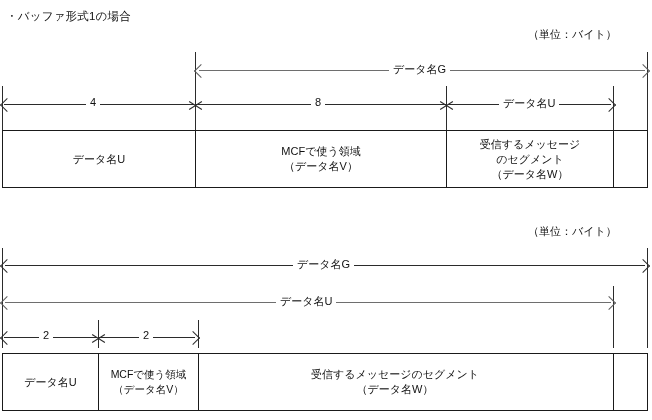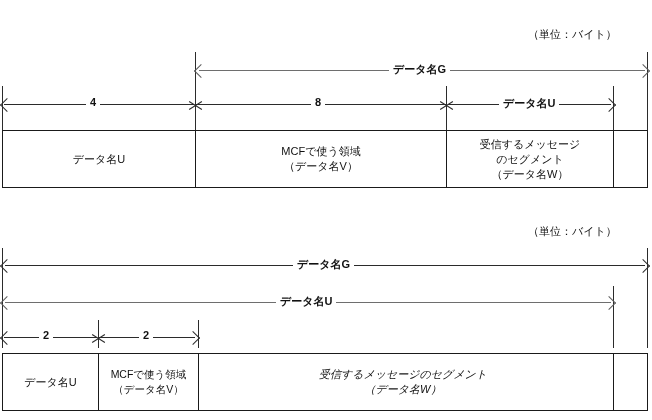--- a/index.html
+++ b/index.html
@@ -43,28 +43,29 @@
     content:"";position:absolute;left:0;top:50%;width:15px;height:1px;background:#2b2b2b;
   }
   .tickx:before{transform:rotate(32deg);}
   .tickx:after{transform:rotate(-32deg);}
 
   
   .guide{position:absolute;width:1px;background:#2b2b2b;}
 
   .dim-label{
     position:absolute;font-size:11px;white-space:nowrap;color:#111;
-    background:#ffffff;padding:0 4px;text-align:center;font-weight:bold;
+    background:#ffffff;padding:0 4px;text-align:center;
   }
 </style>
 </head>
 <body>
 
 <div class="stage">
 
+  <div class="section-title" style="left:6px;top:9px;">・バッファ形式1の場合</div>
   <div class="unit-label" style="left:528px;top:27px;">（単位：バイト）</div>
 
   <div class="guide" style="left:195px;top:52px;height:78px;"></div>
 
   <div class="guide" style="left:647px;top:52px;height:78px;"></div>
 
   <div class="guide" style="left:446px;top:86px;height:44px;"></div>
 
   <div class="guide" style="left:613px;top:86px;height:44px;"></div>
 
@@ -137,17 +138,17 @@
   <div class="hline" style="left:2px;top:410px;width:646px;"></div>
   <div class="vline" style="left:2px;top:353px;height:58px;"></div>
   <div class="vline" style="left:98px;top:353px;height:58px;"></div>
   <div class="vline" style="left:198px;top:353px;height:58px;"></div>
   <div class="vline" style="left:613px;top:353px;height:58px;"></div>
   <div class="vline" style="left:647px;top:353px;height:58px;"></div>
 
   <div class="cell-text" style="left:3px;top:354px;width:95px;height:56px;">データ名U</div>
   <div class="cell-text" style="left:99px;top:354px;width:99px;height:56px;font-size:10.5px;">MCFで使う領域
 （データ名V）</div>
-  <div class="cell-text" style="left:196px;top:354px;width:414px;height:56px;font-style:italic;">受信するメッセージのセグメント
+  <div class="cell-text" style="left:188px;top:354px;width:414px;height:56px;">受信するメッセージのセグメント
 （データ名W）</div>
   <div class="cell-text" style="left:614px;top:354px;width:33px;height:56px;"></div>
 
 </div>
 
 </body></html>

